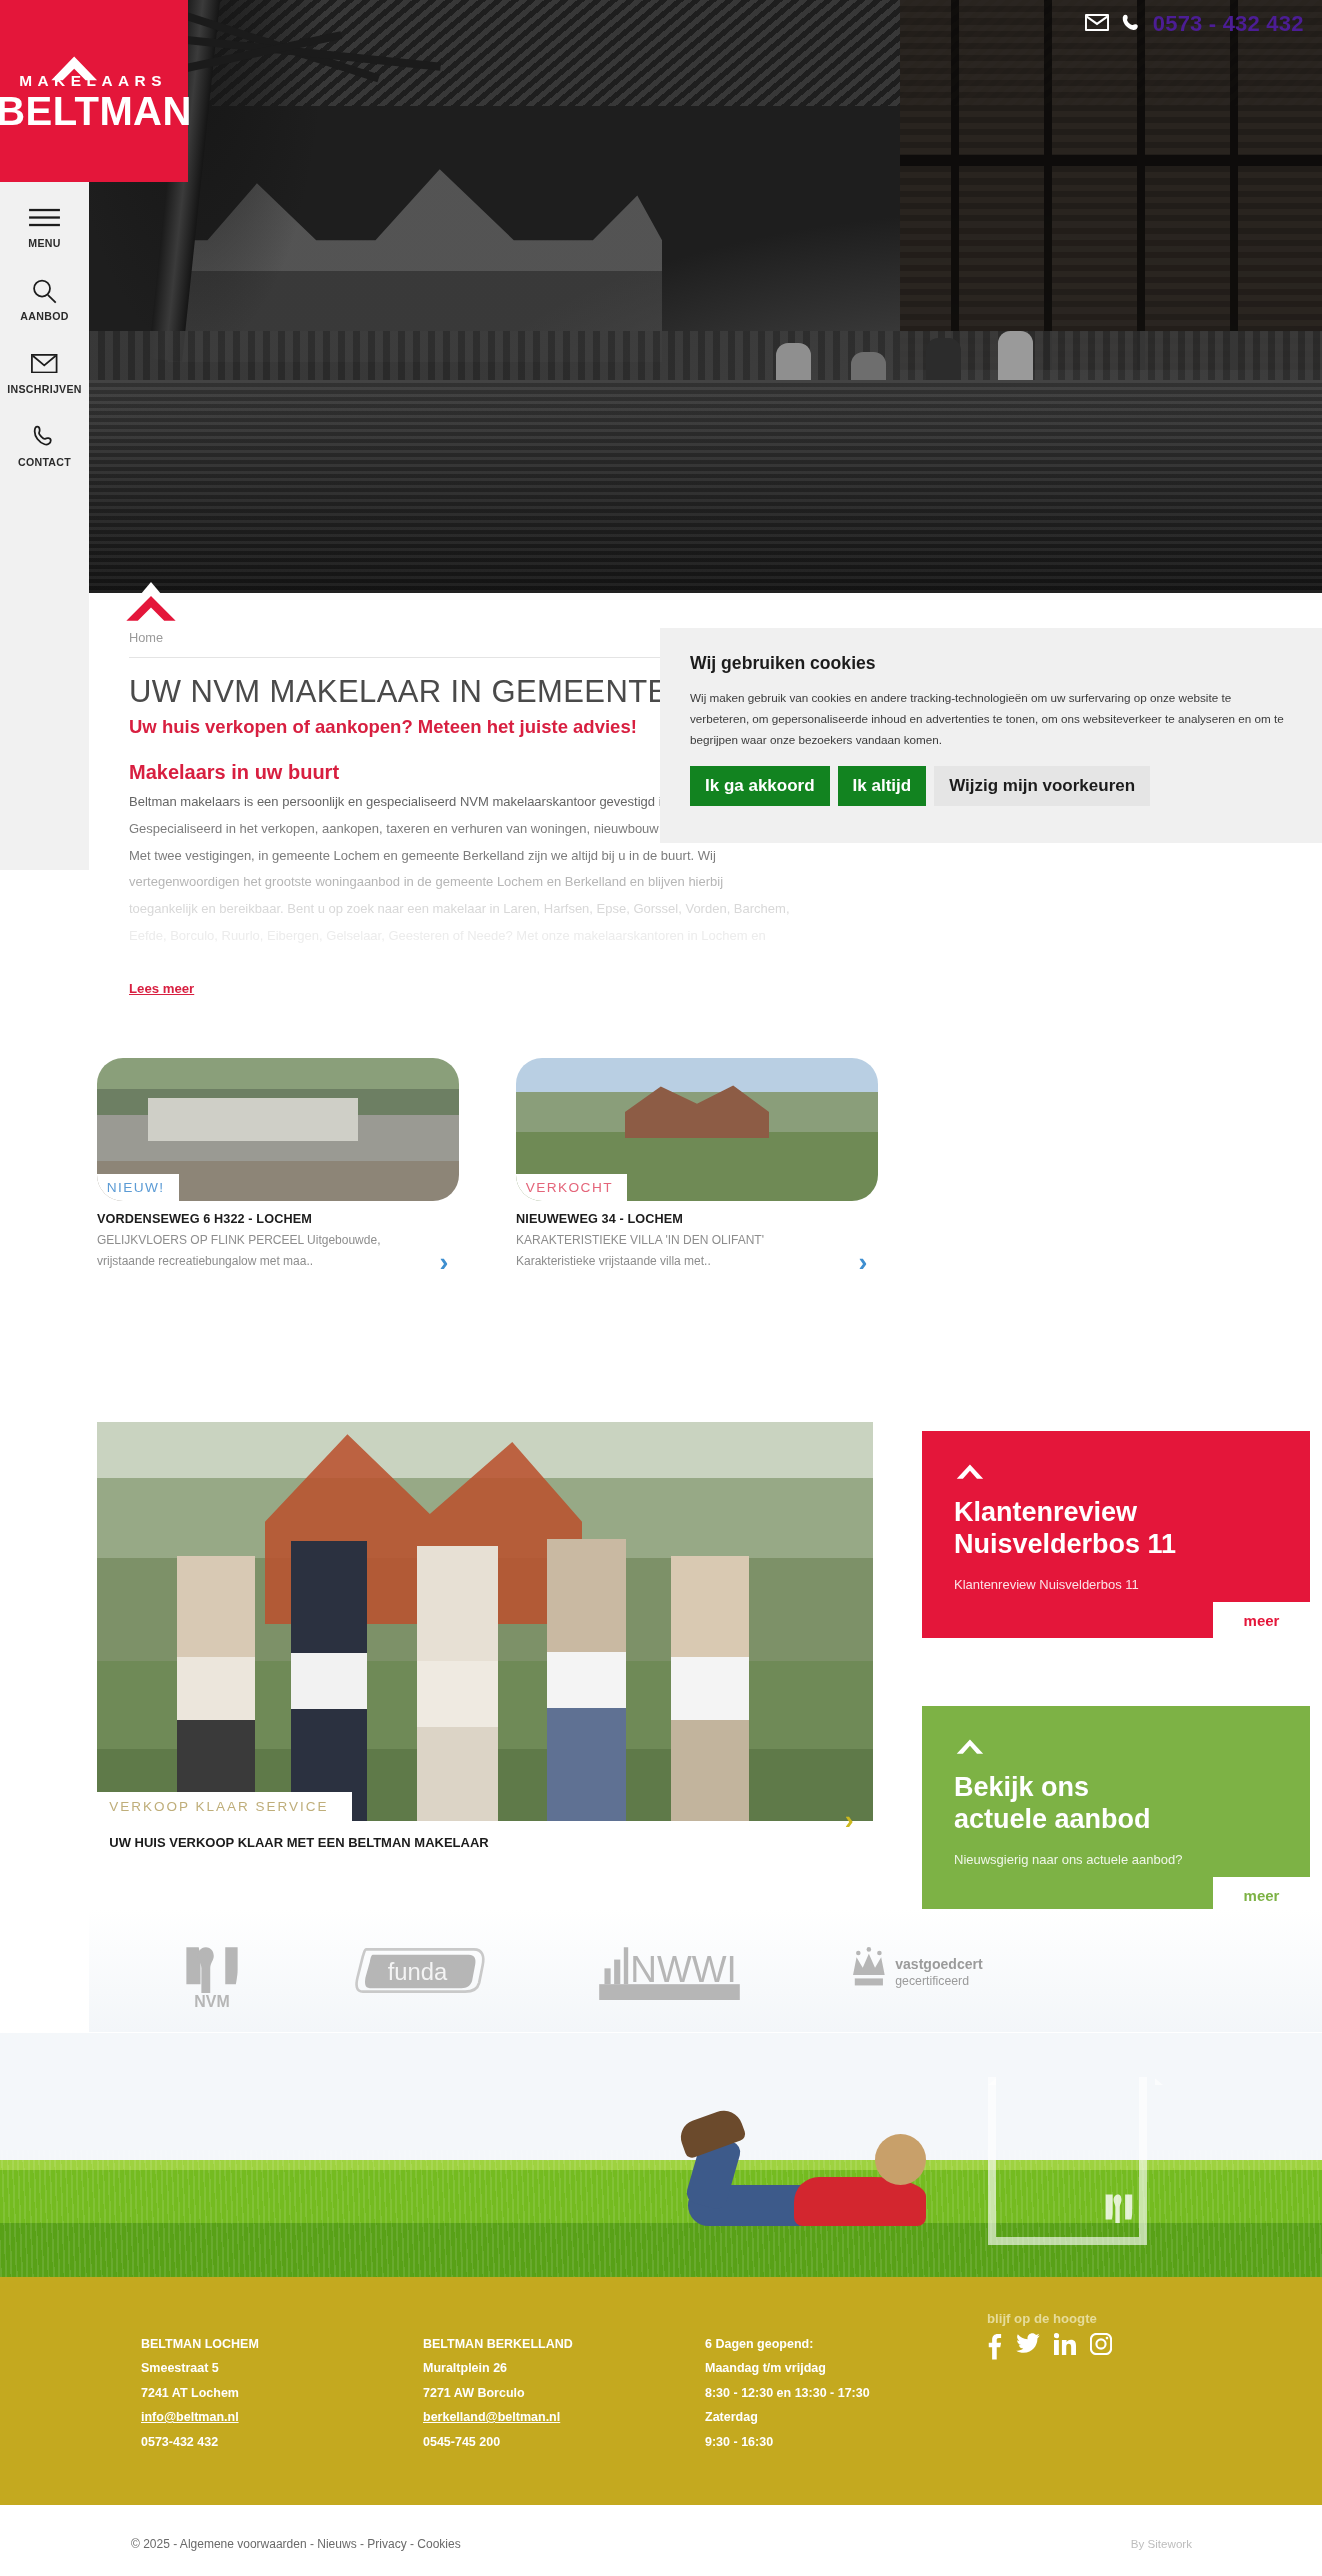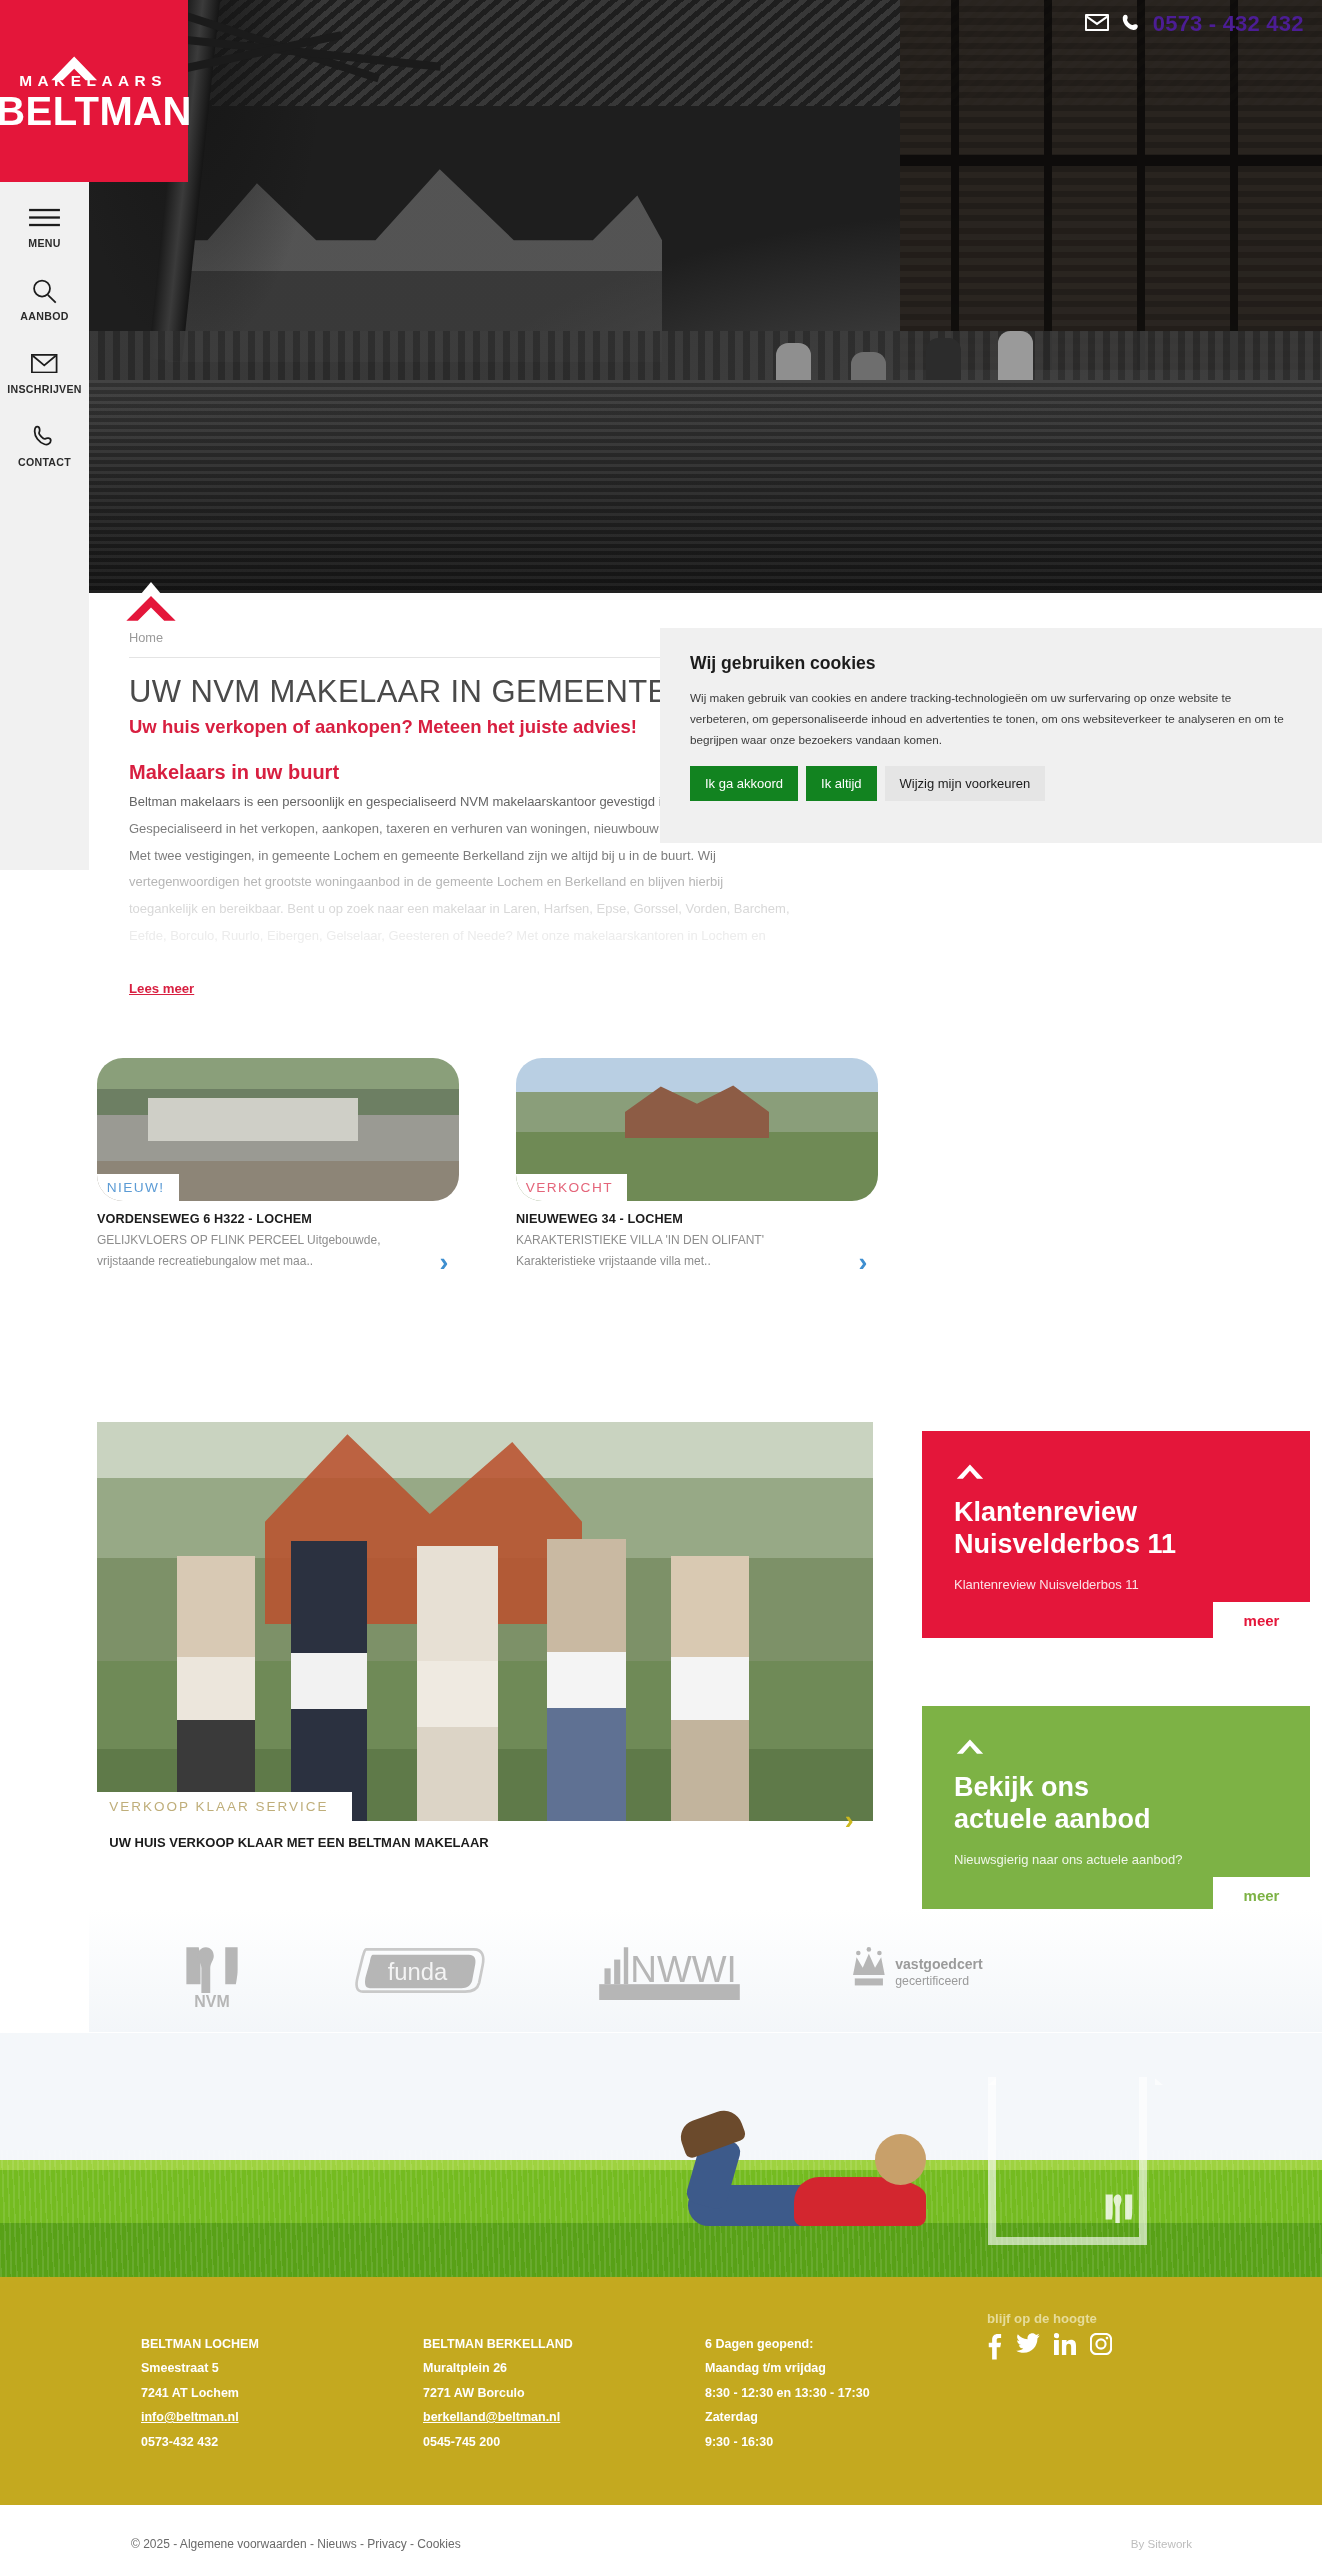--- a/index.html
+++ b/index.html
@@ -125,21 +125,21 @@
   a.lees { color:#d81f40; font-size:13.2px; font-weight:bold; text-decoration:underline; }
 
   
   #cookie {
     position:absolute; left:660px; top:628px; width:663px; min-height:215px;
     background:#f0f0f0; z-index:60; padding:25px 30px 26.5px 30px;
   }
   #cookie h3 { font-size:17.6px; font-weight:bold; color:#1c1c1c; margin-bottom:14px; }
   #cookie p { font-size:11.7px; line-height:1.78; color:#3b3b3b; }
   #cookie .btns { display:flex; gap:8px; margin-top:16px; }
-  #cookie .btn { font-size:13px; font-weight:normal; padding:9.7px 15px; cursor:pointer; border:0; }
+  #cookie .btn { font-size:17px; font-weight:bold; padding:9.7px 15px; cursor:pointer; border:0; }
   #cookie .btn.green { background:#128320; color:#fff; }
   #cookie .btn.grey { background:#e5e5e5; color:#1c1c1c; }
 
   
   #teaser-green {
     position:absolute; left:922px; top:855px; width:205px; height:84px;
     background:#7db245; z-index:15;
   }
   #teaser-green .txt {
     color:#fff; font-size:15.4px; position:absolute; left:63px; top:8.8px; white-space:nowrap;

